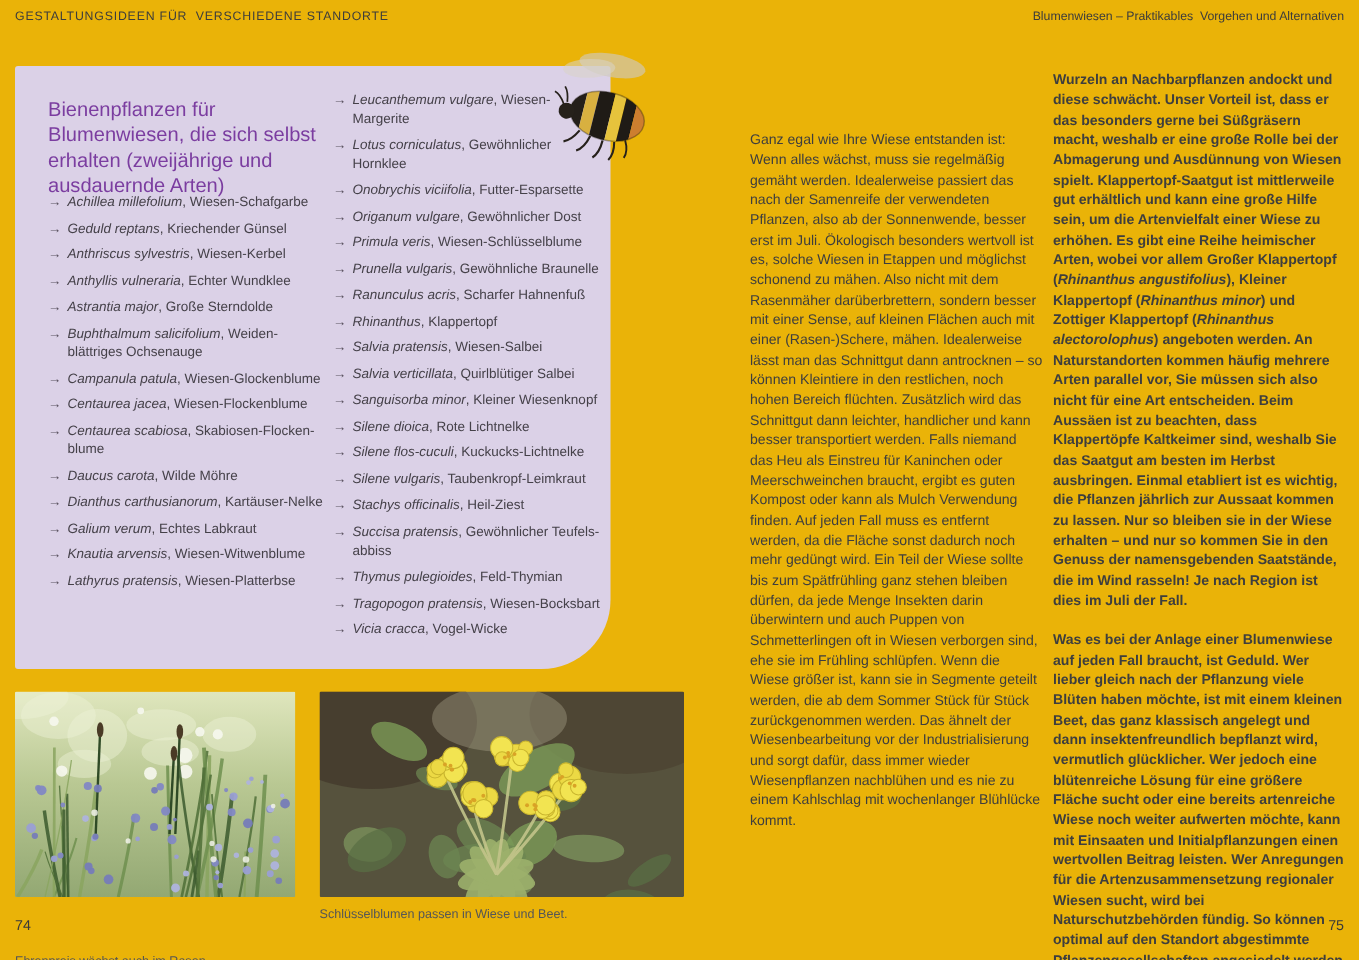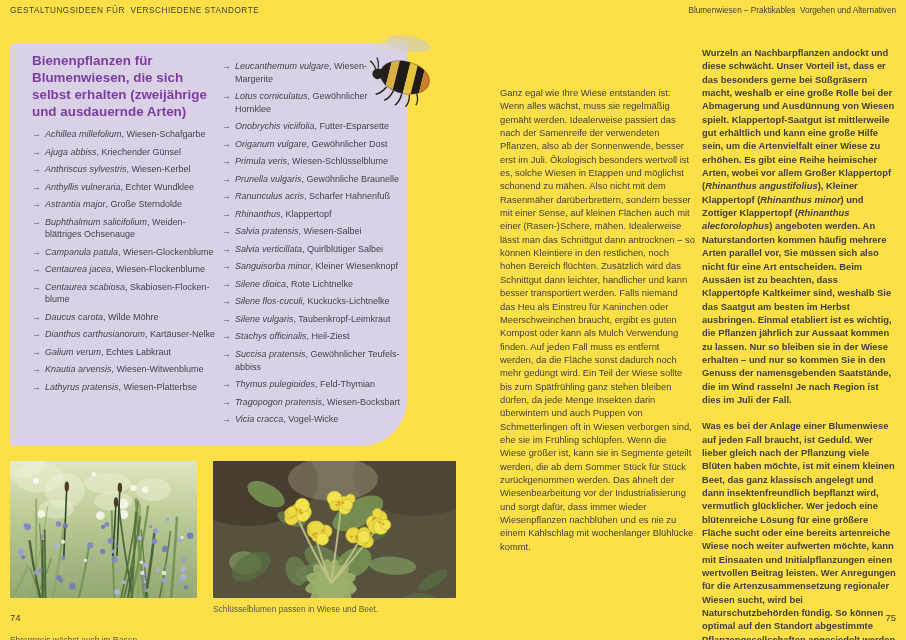--- a/index.html
+++ b/index.html
@@ -1,27 +1,27 @@
 <!DOCTYPE html>
 <html lang="de"><head>
 <meta charset="utf-8">
 <style>
   html,body{margin:0;padding:0;background:#e8e8e8;}
   .spread{
-    position:relative;width:906px;height:640px;background:#fde047;overflow:hidden;
+    position:relative;width:906px;height:640px;background:#eab308;overflow:hidden;
     font-family:"Liberation Sans","DejaVu Sans",sans-serif;color:#3e3e3e;
   }
   .abs{position:absolute;}
   
   .rh{font-size:8.2px;color:#3c3c3c;white-space:pre;}
   .rh-left{left:10px;top:6px;letter-spacing:.55px;font-weight:500;}
   .rh-right{right:10px;top:6px;text-align:left;}
   
   .plant-box{left:10px;top:44px;width:397px;height:402px;background:#dbd1e7;border-radius:2px 2px 46px 2px;}
-  .box-title{position:absolute;left:22px;top:8px;width:192px;font-size:13.4px;line-height:17px;font-weight:700;color:#7b3da0;}
+  .box-title{position:absolute;left:22px;top:20px;width:192px;font-size:13.4px;line-height:17px;font-weight:400;color:#7b3da0;}
   .plant-list{position:absolute;margin:0;padding:0;list-style:none;}
   .plant-col1{left:22px;top:84px;width:184px;}
   .plant-col2{left:212px;top:16px;width:180px;}
   .plant-item{position:relative;padding-left:13px;margin-bottom:4.8px;font-size:9px;line-height:12.7px;color:#454149;}
   .plant-item .arrow{position:absolute;left:0;top:0;color:#5a5260;}
   .plant-item .latin{font-style:italic;}
   
   .photo{border-radius:1px;overflow:hidden;}
   .photo-left{left:10px;top:461px;width:187px;height:137px;}
   .photo-right{left:213px;top:461px;width:243px;height:137px;}
@@ -50,21 +50,21 @@
 
   <section class="abs plant-box">
     <h2 class="box-title" style="margin:0;">Bienenpflanzen für Blumenwiesen, die sich selbst erhalten (zweijähri­ge und ausdauernde Arten)</h2>
     <ul class="plant-list plant-col1">
 
         <li class="plant-item">
           <span class="arrow">→</span><span class="latin">Achillea millefolium</span><span class="common">, Wiesen-Schafgarbe</span>
         </li>
 
         <li class="plant-item">
-          <span class="arrow">→</span><span class="latin">Ajuga abbiss</span><span class="common">, Kriechender Günsel</span>
+          <span class="arrow">→</span><span class="latin">Geduld reptans</span><span class="common">, Kriechender Günsel</span>
         </li>
 
         <li class="plant-item">
           <span class="arrow">→</span><span class="latin">Anthriscus sylvestris</span><span class="common">, Wiesen-Kerbel</span>
         </li>
 
         <li class="plant-item">
           <span class="arrow">→</span><span class="latin">Anthyllis vulneraria</span><span class="common">, Echter Wundklee</span>
         </li>
 

